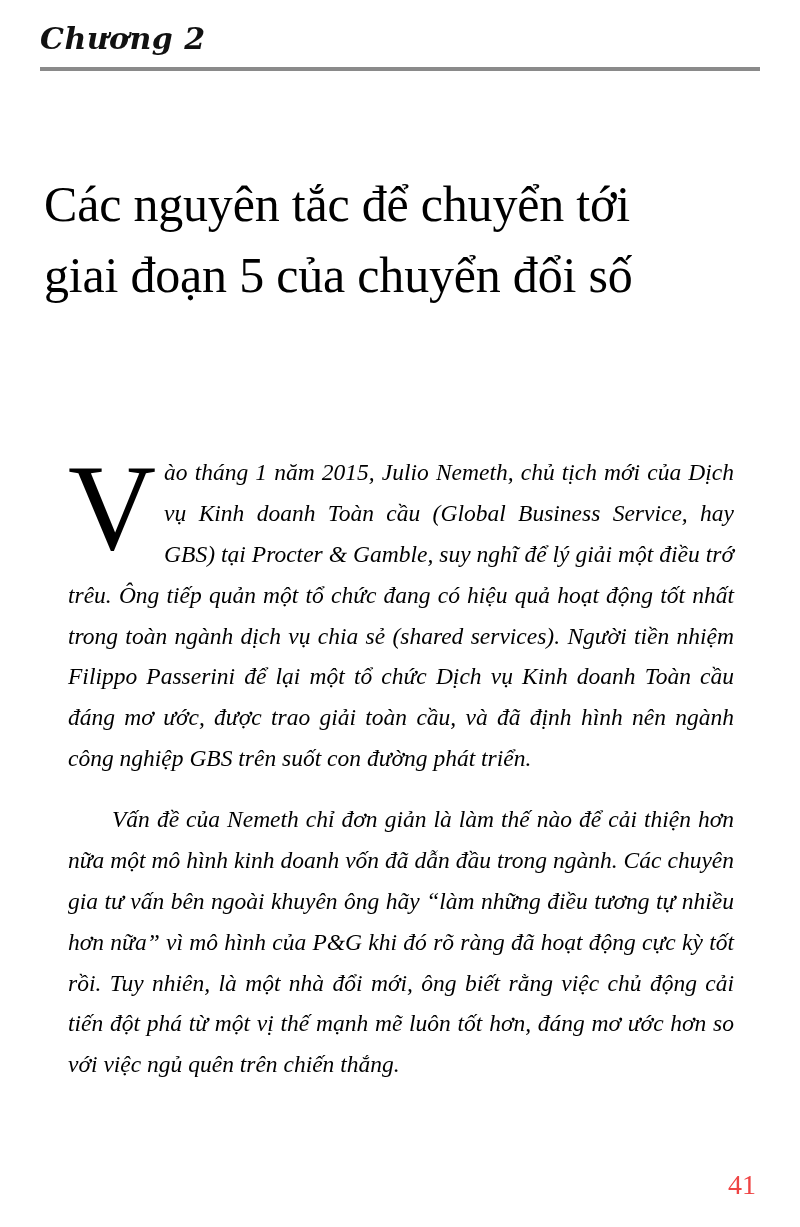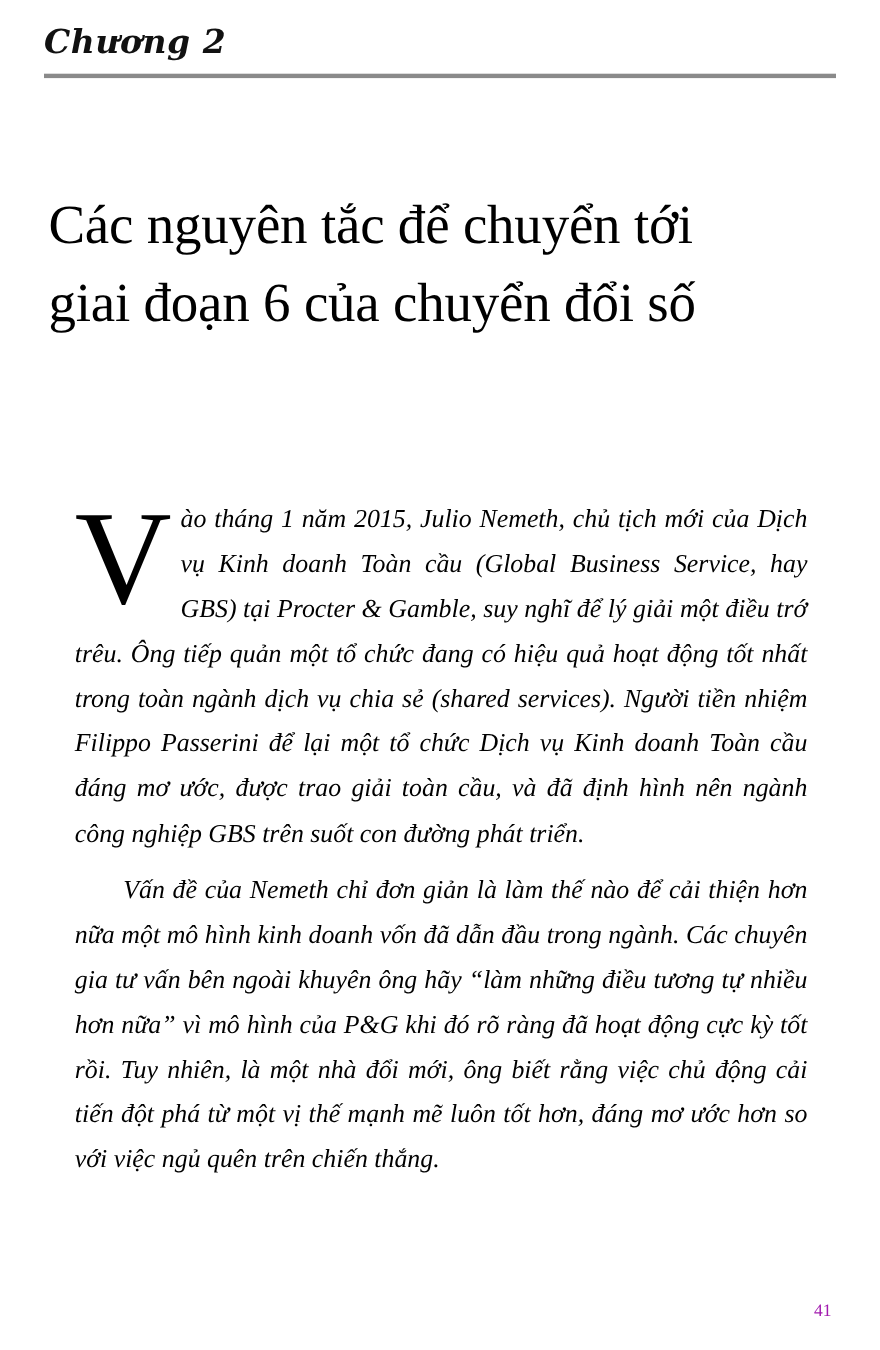--- a/index.html
+++ b/index.html
@@ -76,21 +76,21 @@
     font-family: "Liberation Serif", serif;
     font-style: italic;
     font-size: 23.5px;
     line-height: 1.74;
     text-align: justify;
     text-justify: inter-word;
     margin: 0;
     color: #000000;
   }
   p.para + p.para {
-    margin-top: 10px;
+    margin-top: 20px;
     text-indent: 44px;
   }
 
   
   .dropcap {
     float: left;
     font-family: "Liberation Serif", serif;
     font-style: normal;
     font-weight: 400;
     font-size: 122px;
@@ -99,37 +99,37 @@
     padding: 0;
     color: #000000;
   }
 
   
   .page-number {
     position: absolute;
     right: 44px;
     bottom: 26px;
     font-family: "Liberation Serif", serif;
-    font-size: 16px;
-    color: #a21caf;
+    font-size: 28px;
+    color: #ef4444;
   }
 </style>
 </head>
 <body>
 
 <div class="page">
 
   <div class="chapter-header">
     <div class="chapter-label">Chương 2</div>
     <div class="chapter-rule"></div>
   </div>
 
   <h1 class="chapter-title">
     <span class="line">Các nguyên tắc để chuyển tới</span>
-    <span class="line">giai đoạn 6 của chuyển đổi số</span>
+    <span class="line">giai đoạn 5 của chuyển đổi số</span>
   </h1>
 
   <div class="body-area">
     <p class="para">
       <span class="dropcap">V</span><span>ào tháng 1 năm 2015, Julio Nemeth, chủ tịch mới của Dịch vụ Kinh doanh Toàn cầu (Global Business Service, hay GBS) tại Procter &amp; Gamble, suy nghĩ để lý giải một điều trớ trêu. Ông tiếp quản một tổ chức đang có hiệu quả hoạt động tốt nhất trong toàn ngành dịch vụ chia sẻ (shared services). Người tiền nhiệm Filippo Passerini để lại một tổ chức Dịch vụ Kinh doanh Toàn cầu đáng mơ ước, được trao giải toàn cầu, và đã định hình nên ngành công nghiệp GBS trên suốt con đường phát triển.</span>
     </p>
     <p class="para">Vấn đề của Nemeth chỉ đơn giản là làm thế nào để cải thiện hơn nữa một mô hình kinh doanh vốn đã dẫn đầu trong ngành. Các chuyên gia tư vấn bên ngoài khuyên ông hãy “làm những điều tương tự nhiều hơn nữa” vì mô hình của P&amp;G khi đó rõ ràng đã hoạt động cực kỳ tốt rồi. Tuy nhiên, là một nhà đổi mới, ông biết rằng việc chủ động cải tiến đột phá từ một vị thế mạnh mẽ luôn tốt hơn, đáng mơ ước hơn so với việc ngủ quên trên chiến thắng.</p>
   </div>
 
   <div class="page-number">41</div>

